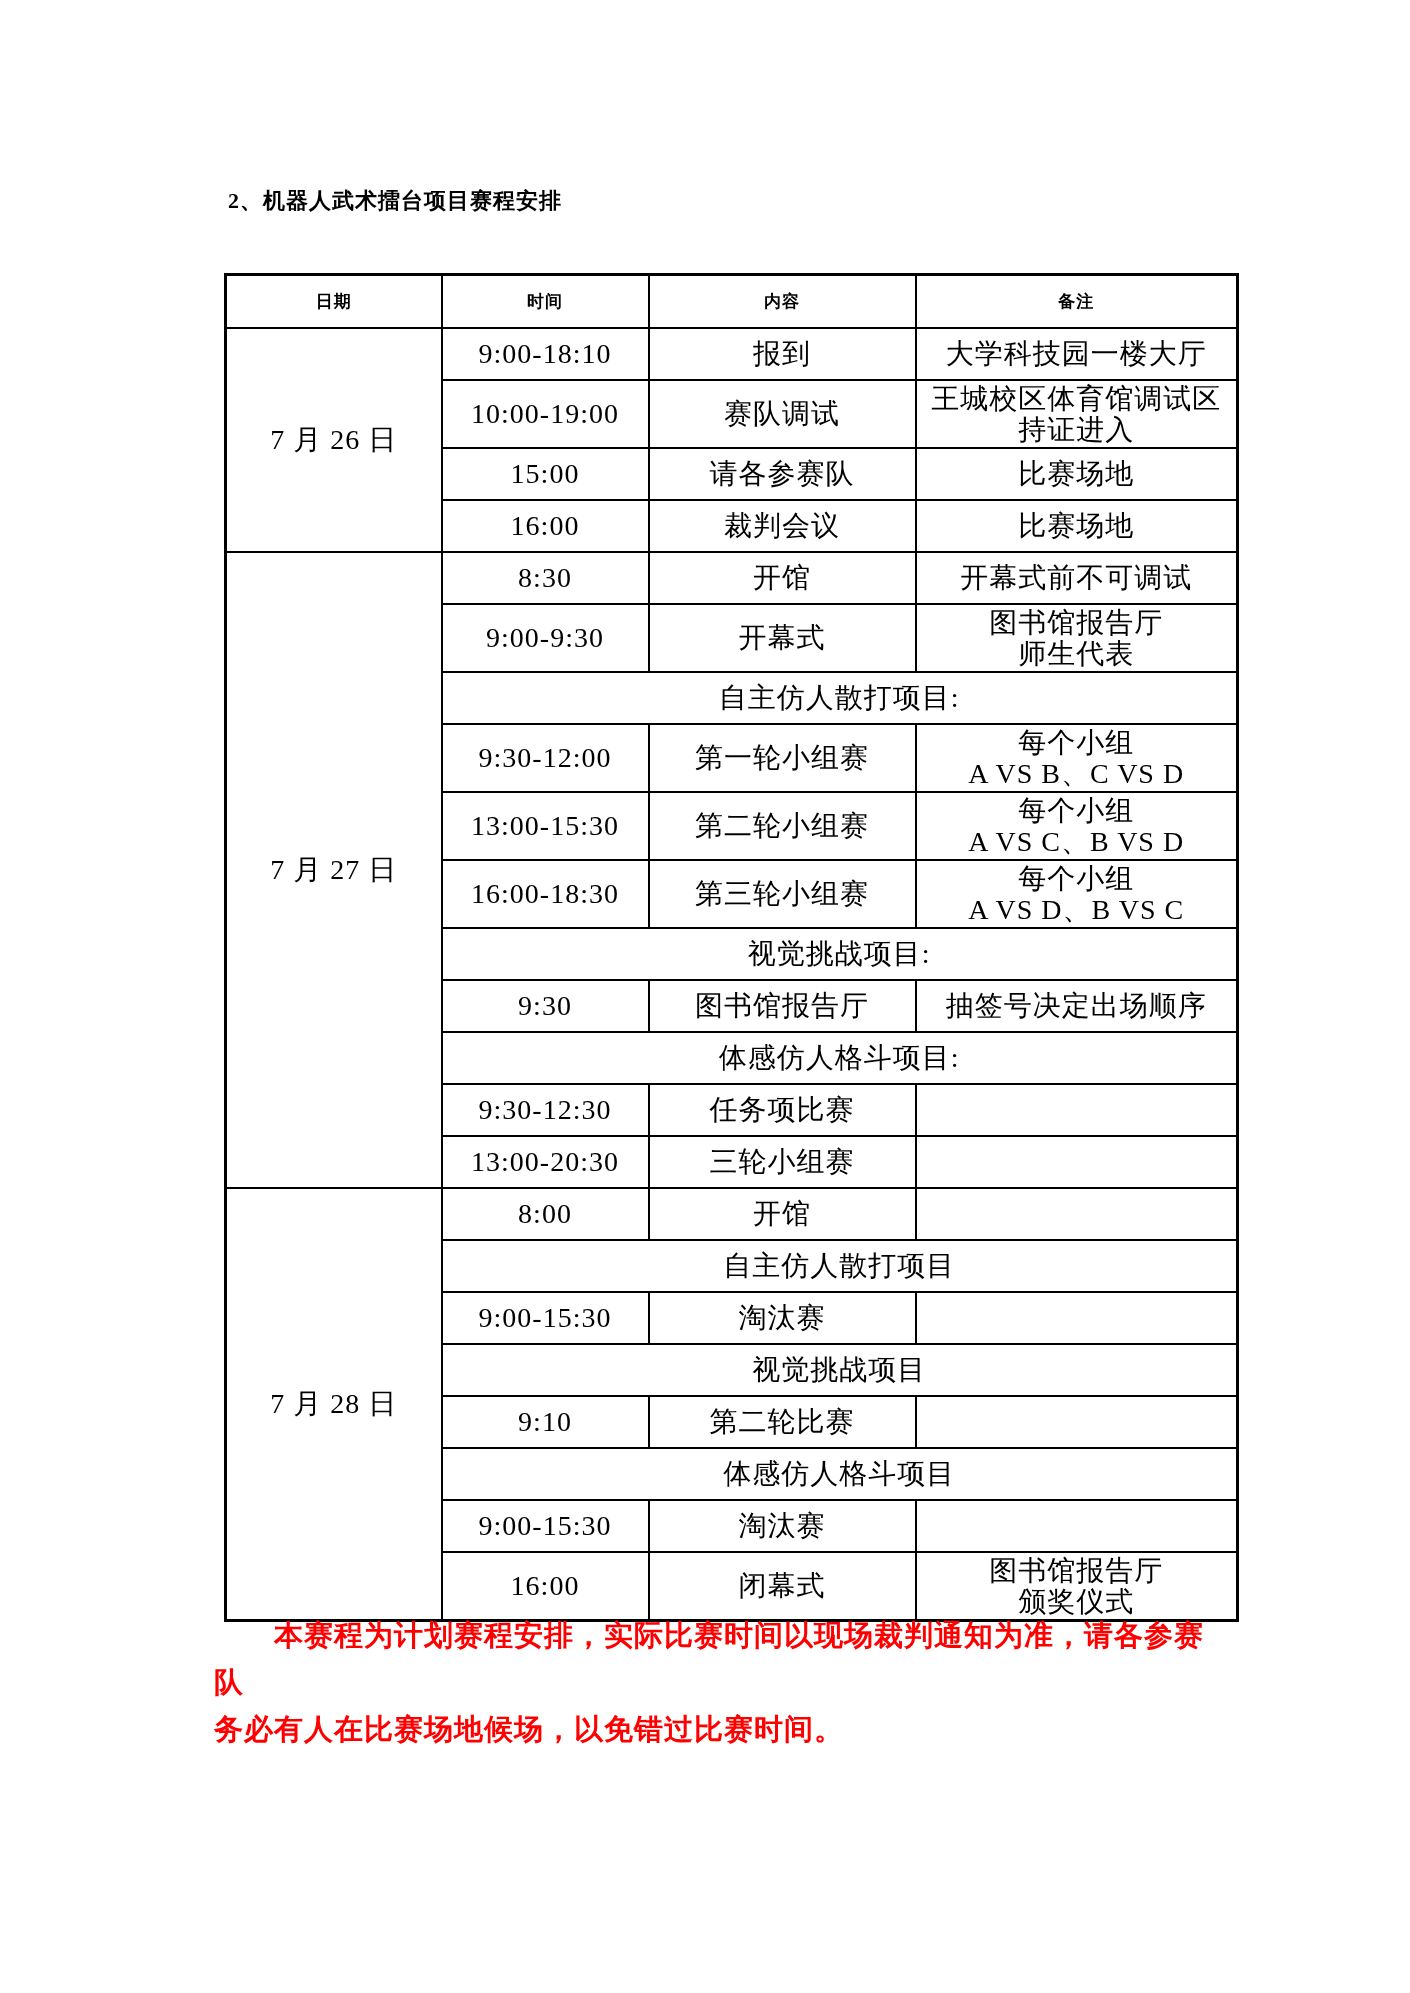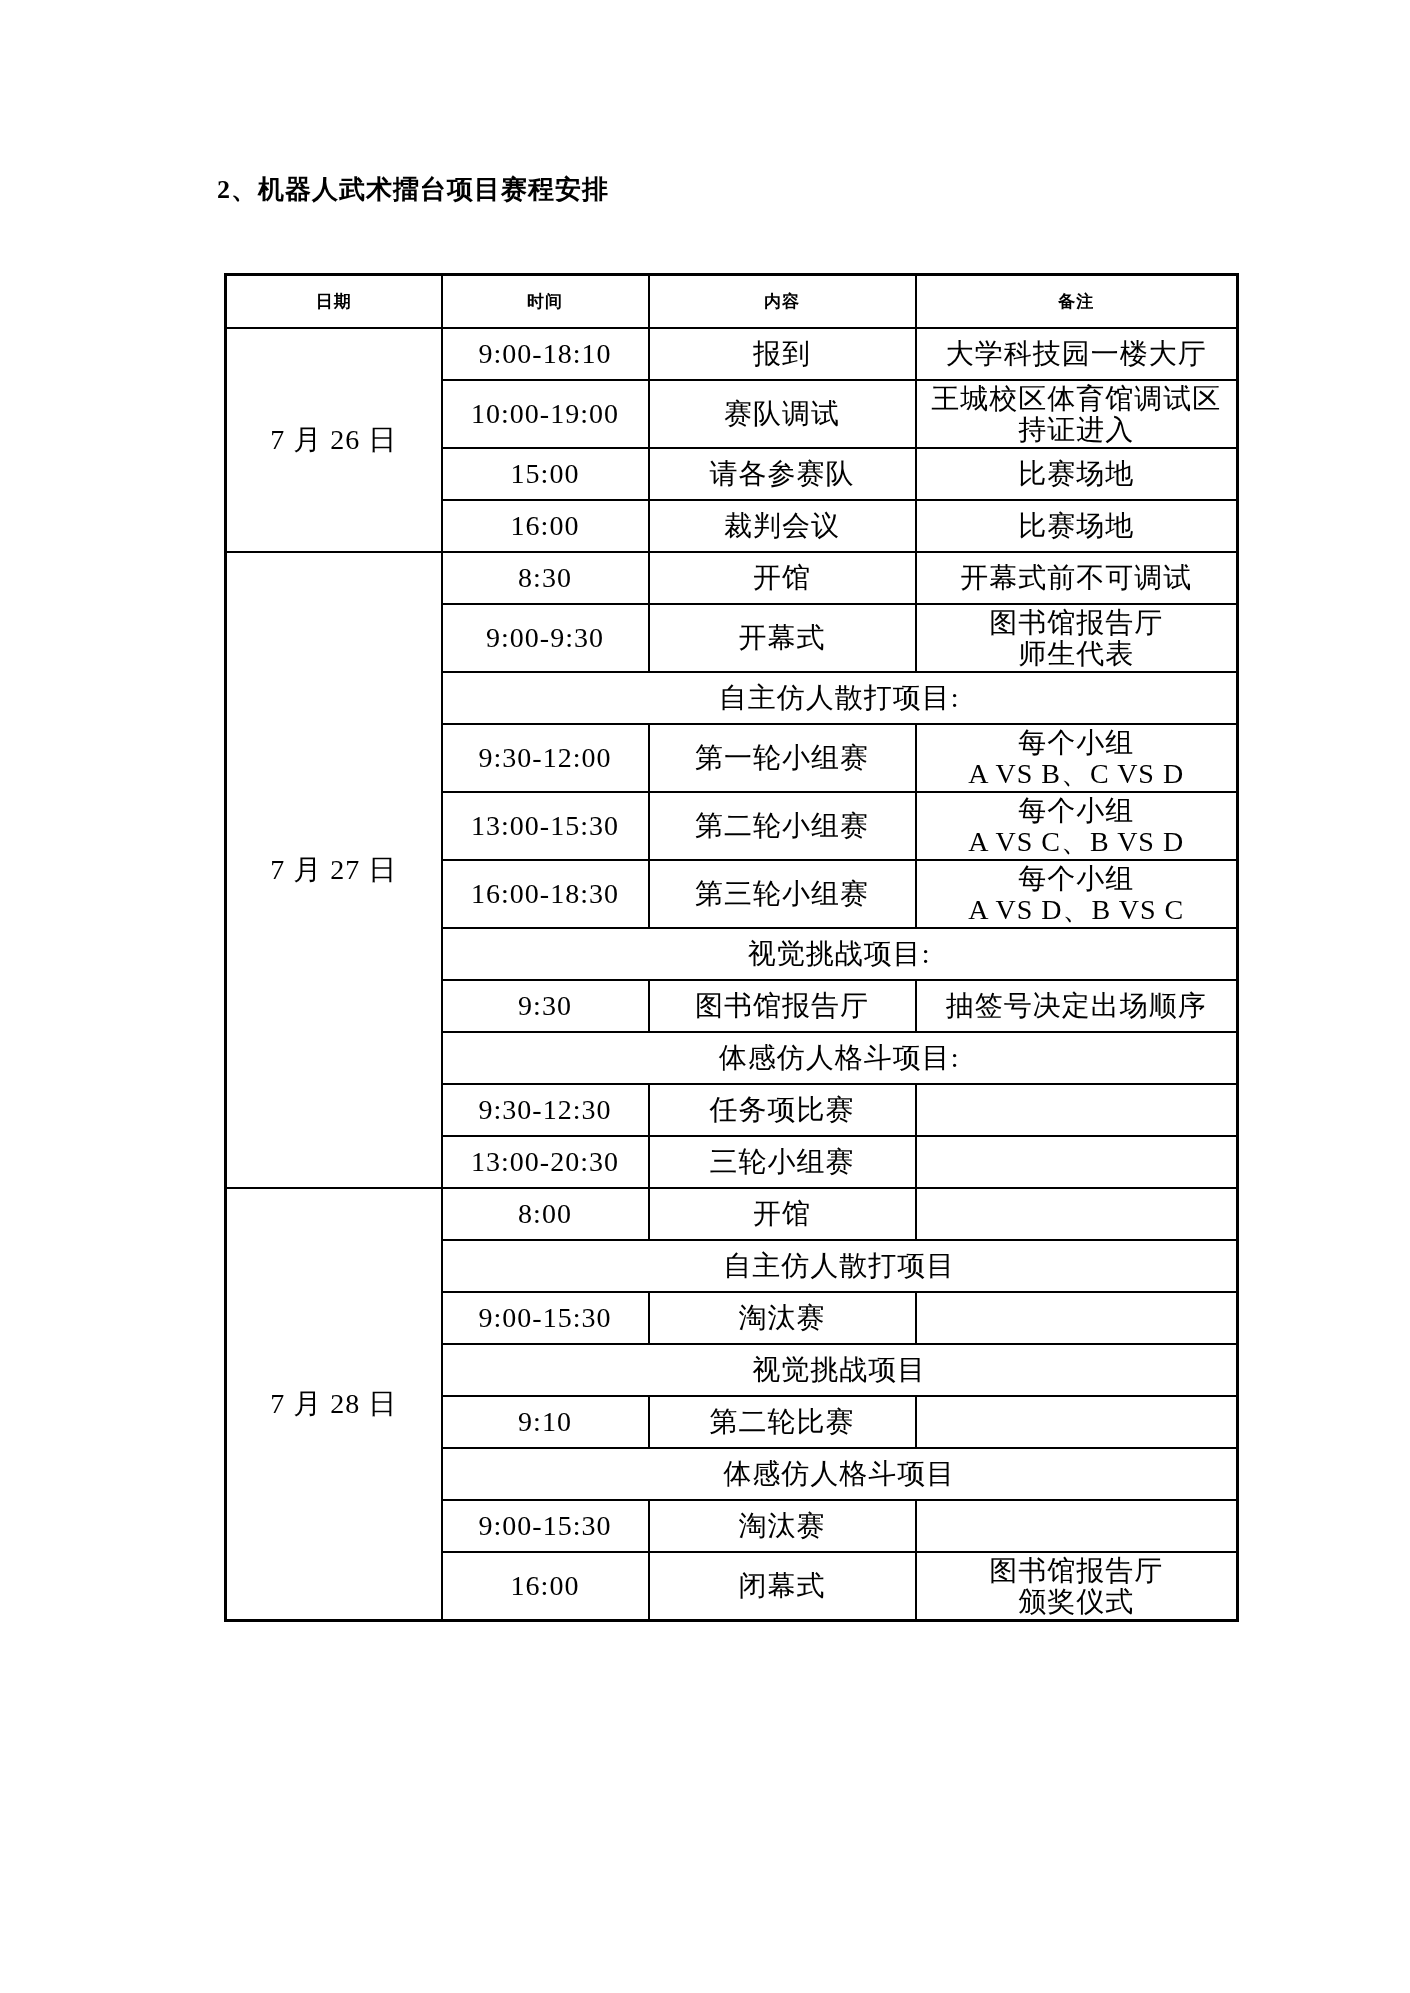--- a/index.html
+++ b/index.html
@@ -9,22 +9,22 @@
     height:1993px;
     background:#ffffff;
     font-family:"Liberation Serif","DejaVu Serif",serif;
     color:#000000;
     overflow:hidden;
   }
   .title{
     position:absolute;
     left:216px;
     top:170px;
-    margin:1px;
-    font-size:26px;
+    margin:12px;
+    font-size:22px;
     font-weight:bold;
     letter-spacing:1px;
     line-height:38px;
   }
   table.schedule{
     position:absolute;
     left:224px;
     top:273px;
     width:1012px;
     border-collapse:collapse;
@@ -201,14 +201,18 @@
       </tr>
       <tr class="rh66">
         <td>16:00</td>
         <td>闭幕式</td>
         <td>图书馆报告厅
 颁奖仪式</td>
       </tr>
     </tbody>
   </table>
 
+  <p class="footnote">
+    <span class="fn-line indent">本赛程为计划赛程安排，实际比赛时间以现场裁判通知为准，请各参赛队</span>
+    <span class="fn-line">务必有人在比赛场地候场，以免错过比赛时间。</span>
+  </p>
 
 </div>
 
 </body></html>

